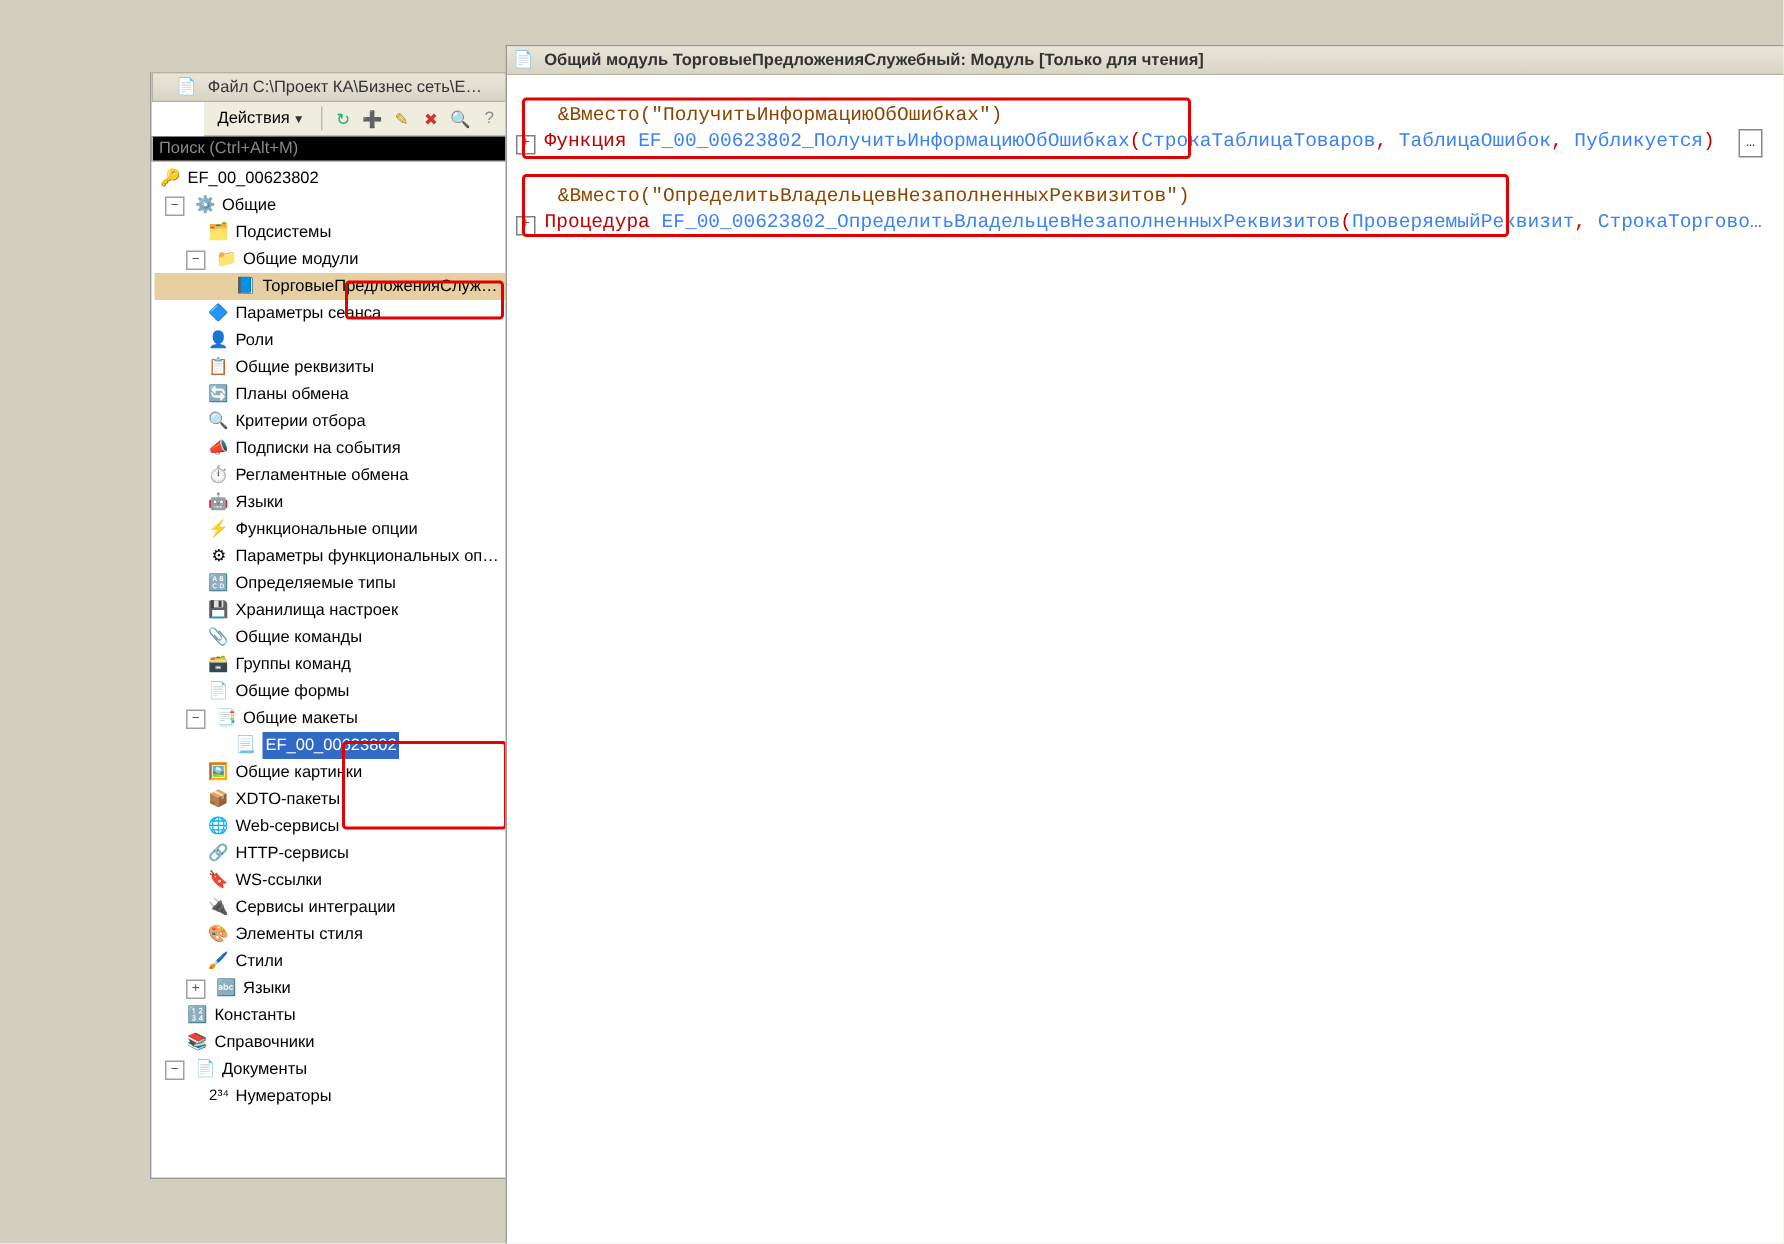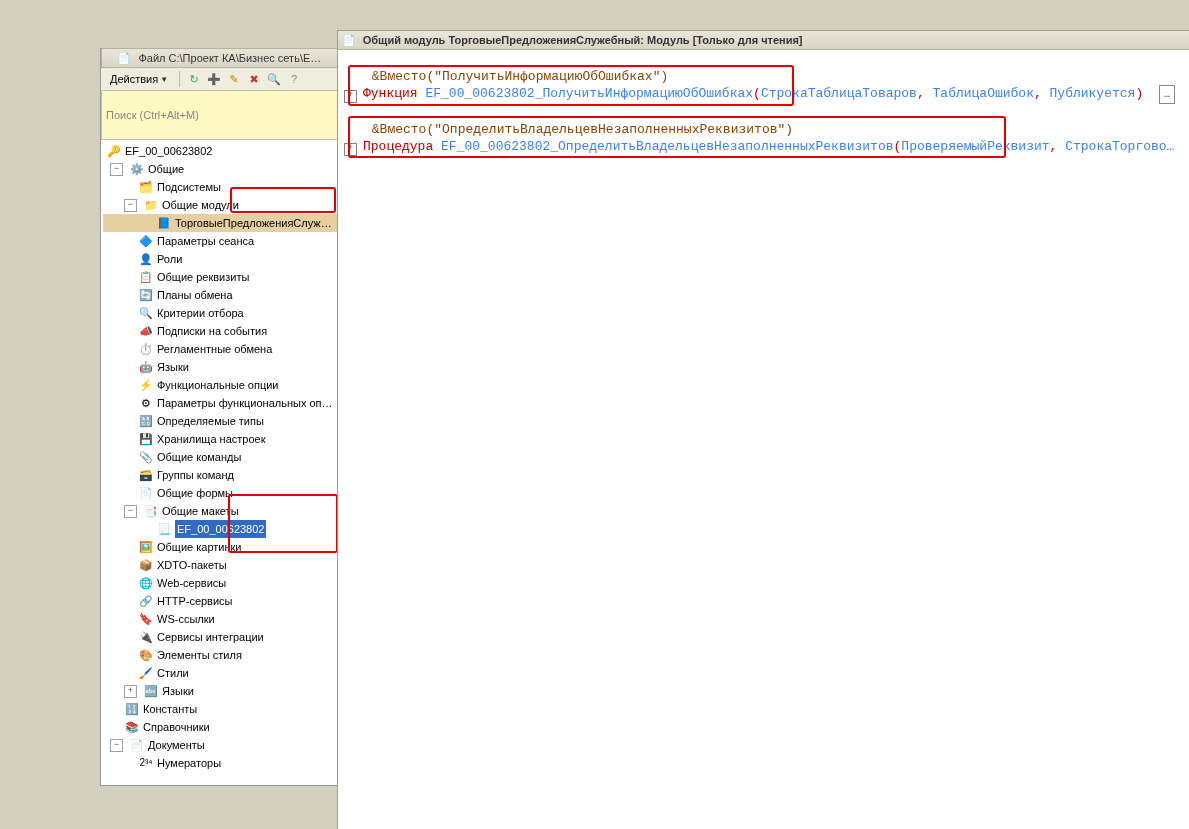--- a/index.html
+++ b/index.html
@@ -38,35 +38,36 @@
   }
   .left-title .ticon { margin-right: 4px; }
   .toolbar {
     background: #efedde;
     border-bottom: 1px solid #c0bcab;
     height: 22px;
     display: flex;
     align-items: center;
     padding: 0 4px;
     gap: 4px;
+    margin-left: 35px;
   }
   .toolbar .actions-btn {
     display: flex; align-items: center; gap: 2px;
     padding: 0 4px; height: 18px;
     border: 1px solid transparent;
     cursor: default;
   }
   .toolbar .sep { width:1px; height:16px; background:#c0bcab; margin:0 2px;}
   .toolbar .ico { width:16px; height:16px; display:inline-flex; align-items:center; justify-content:center; }
   .search-box {
     border: 1px solid #c0bcab;
     border-top: none;
-    padding: 16px 4px;
+    padding: 0 4px;
     color: #888;
-    background: #fef9c3;
+    background: #000000;
     height: 16px;
     line-height: 16px;
   }
   .tree {
     flex: 1;
     overflow: auto;
     padding: 2px 0 2px 2px;
     background: #fff;
   }
   .tree-row {

